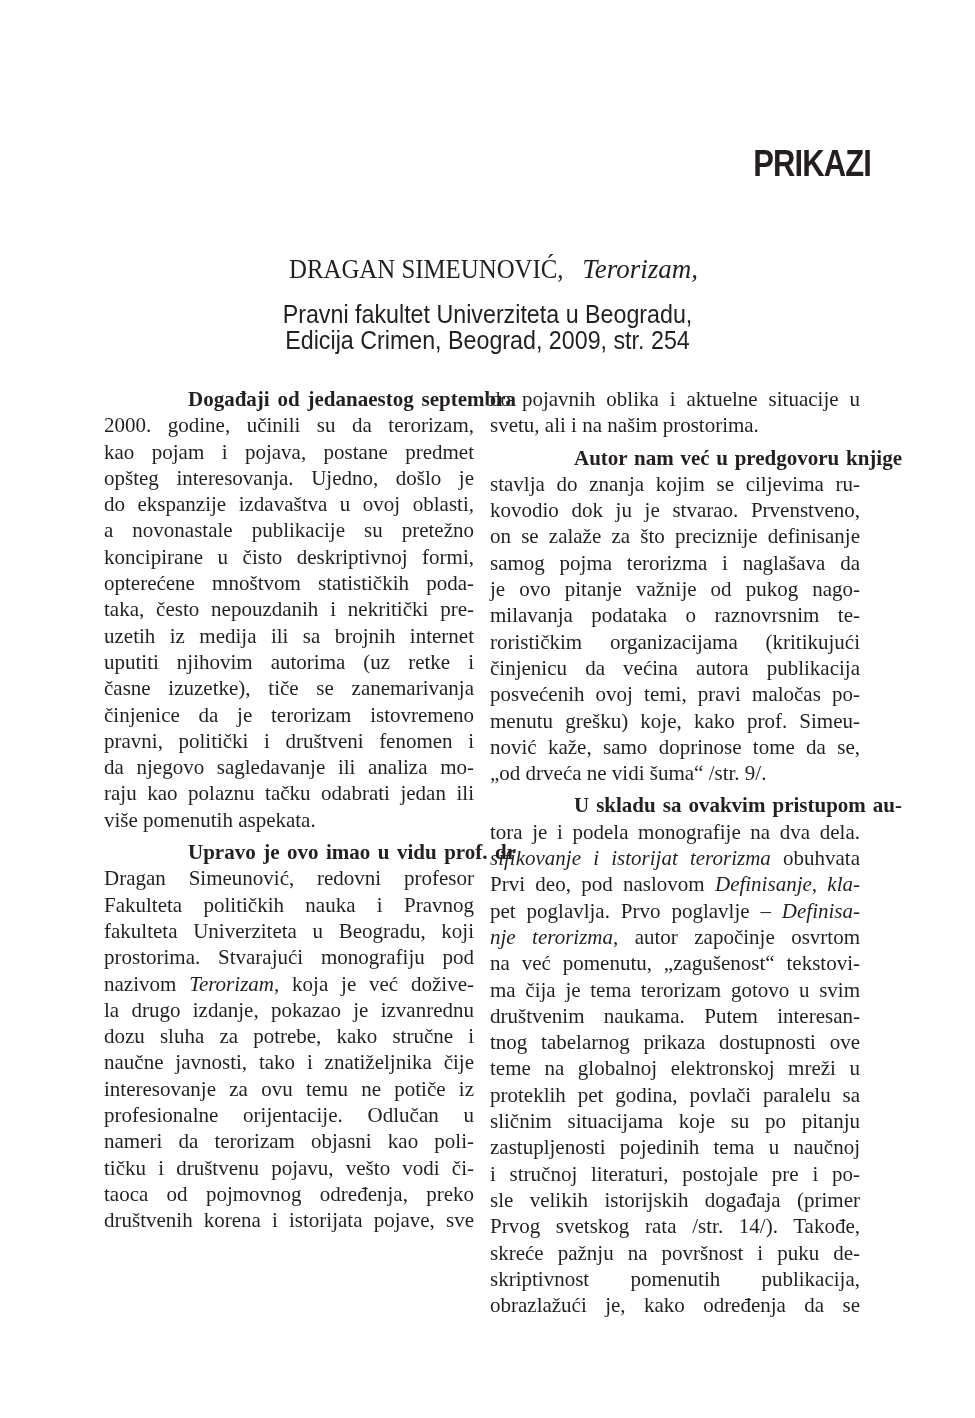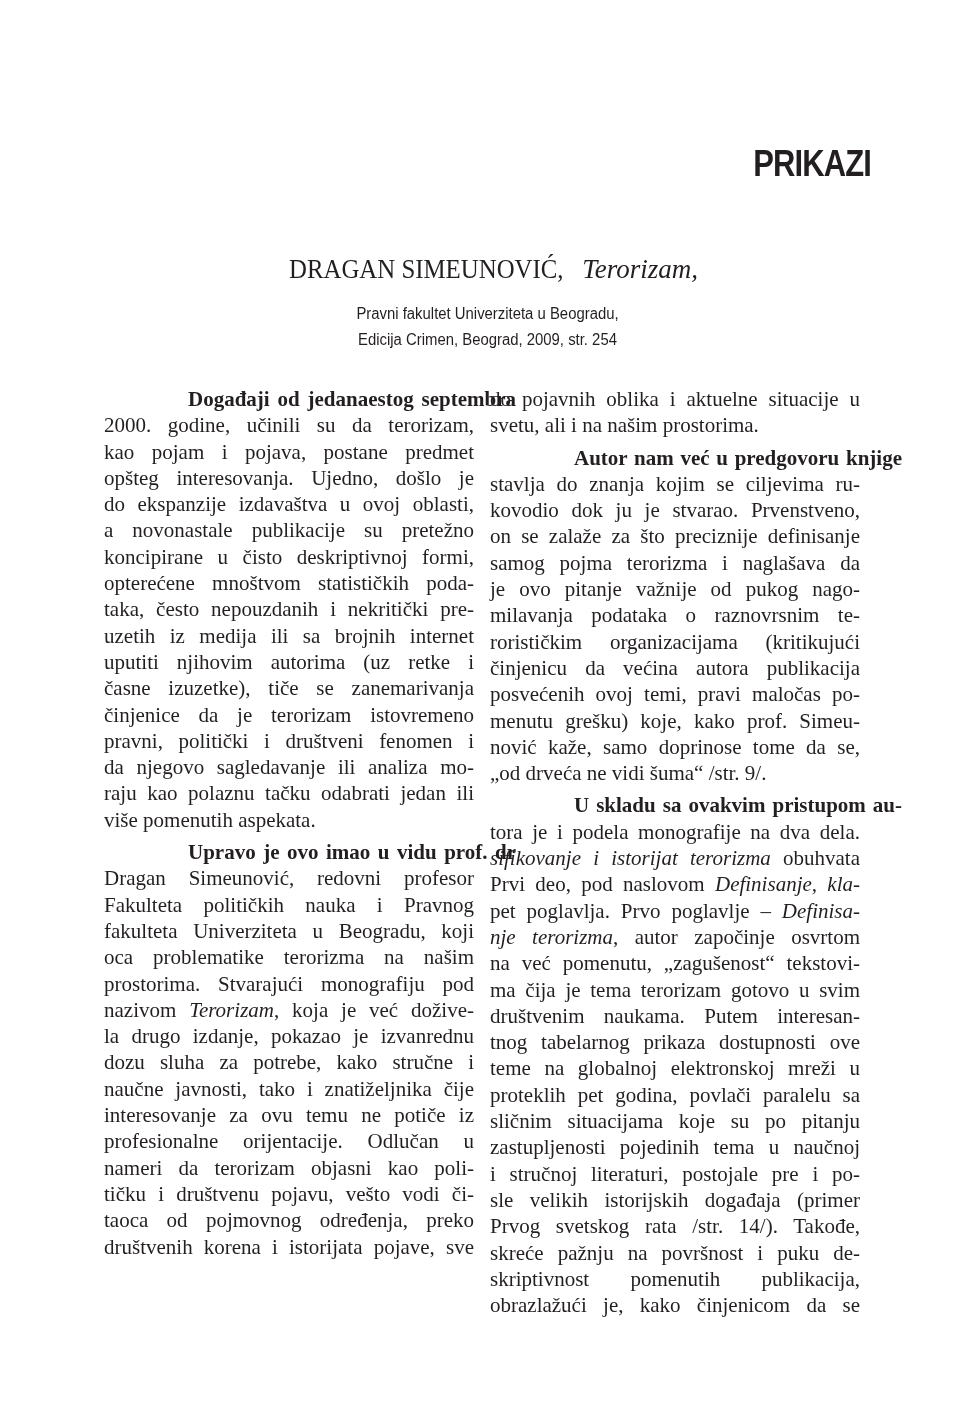--- a/index.html
+++ b/index.html
@@ -41,21 +41,21 @@
   }
   .review-title .author { transform: scaleX(0.92); display: inline-block; }
   .review-title .book-title { font-style: italic; }
   .pub-info {
     position: absolute;
     top: 301px;
     left: 0;
     width: 975px;
     text-align: center;
     font-family: "Liberation Sans", sans-serif;
-    font-size: 16px;
+    font-size: 25px;
     line-height: 26px;
   }
   .pub-info .line { display: block; transform: scaleX(0.93); }
   .column {
     position: absolute;
     top: 386px;
     font-family: "Liberation Serif", serif;
     font-size: 21px;
     line-height: 26.3px;
   }
@@ -115,21 +115,20 @@
       <span class="ln"><span class="wrap">pravni, politički i društveni fenomen i</span></span>
       <span class="ln"><span class="wrap">da njegovo sagledavanje ili analiza mo-</span></span>
       <span class="ln"><span class="wrap">raju kao polaznu tačku odabrati jedan ili</span></span>
       <span class="ln last"><span class="wrap">više pomenutih aspekata.</span></span>
     </div>
     <div class="para">
       <span class="ln indent"><span class="wrap">Upravo je ovo imao u vidu prof. dr</span></span>
       <span class="ln"><span class="wrap">Dragan Simeunović, redovni profesor</span></span>
       <span class="ln"><span class="wrap">Fakulteta političkih nauka i Pravnog</span></span>
       <span class="ln"><span class="wrap">fakulteta Univerziteta u Beogradu, koji</span></span>
-      <span class="ln"><span class="wrap">oca problematike terorizma na našim</span></span>
       <span class="ln"><span class="wrap">prostorima. Stvarajući monografiju pod</span></span>
       <span class="ln"><span class="wrap">nazivom <i>Terorizam</i>, koja je već dožive-</span></span>
       <span class="ln"><span class="wrap">la drugo izdanje, pokazao je izvanrednu</span></span>
       <span class="ln"><span class="wrap">dozu sluha za potrebe, kako stručne i</span></span>
       <span class="ln"><span class="wrap">naučne javnosti, tako i znatiželjnika čije</span></span>
       <span class="ln"><span class="wrap">interesovanje za ovu temu ne potiče iz</span></span>
       <span class="ln"><span class="wrap">profesionalne orijentacije. Odlučan u</span></span>
       <span class="ln"><span class="wrap">nameri da terorizam objasni kao poli-</span></span>
       <span class="ln"><span class="wrap">tičku i društvenu pojavu, vešto vodi či-</span></span>
       <span class="ln"><span class="wrap">taoca od pojmovnog određenja, preko</span></span>
@@ -169,15 +168,15 @@
       <span class="ln"><span class="wrap">tnog tabelarnog prikaza dostupnosti ove</span></span>
       <span class="ln"><span class="wrap">teme na globalnoj elektronskoj mreži u</span></span>
       <span class="ln"><span class="wrap">proteklih pet godina, povlači paralelu sa</span></span>
       <span class="ln"><span class="wrap">sličnim situacijama koje su po pitanju</span></span>
       <span class="ln"><span class="wrap">zastupljenosti pojedinih tema u naučnoj</span></span>
       <span class="ln"><span class="wrap">i stručnoj literaturi, postojale pre i po-</span></span>
       <span class="ln"><span class="wrap">sle velikih istorijskih događaja (primer</span></span>
       <span class="ln"><span class="wrap">Prvog svetskog rata /str. 14/). Takođe,</span></span>
       <span class="ln"><span class="wrap">skreće pažnju na površnost i puku de-</span></span>
       <span class="ln"><span class="wrap">skriptivnost pomenutih publikacija,</span></span>
-      <span class="ln"><span class="wrap">obrazlažući je, kako činjenicom da se</span></span>
+      <span class="ln"><span class="wrap">obrazlažući je, kako određenja da se</span></span>
     </div>
   </div>
 
 </body></html>

